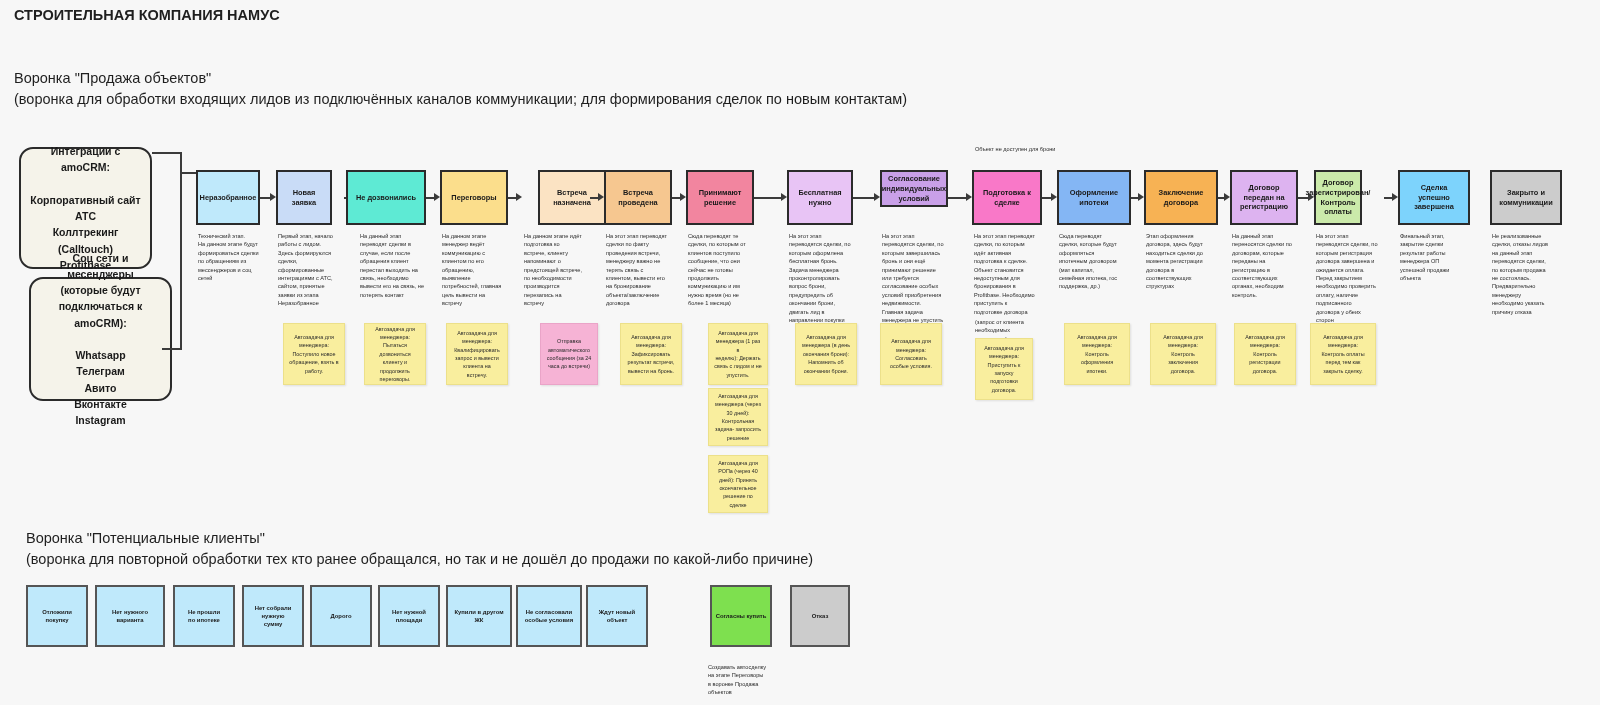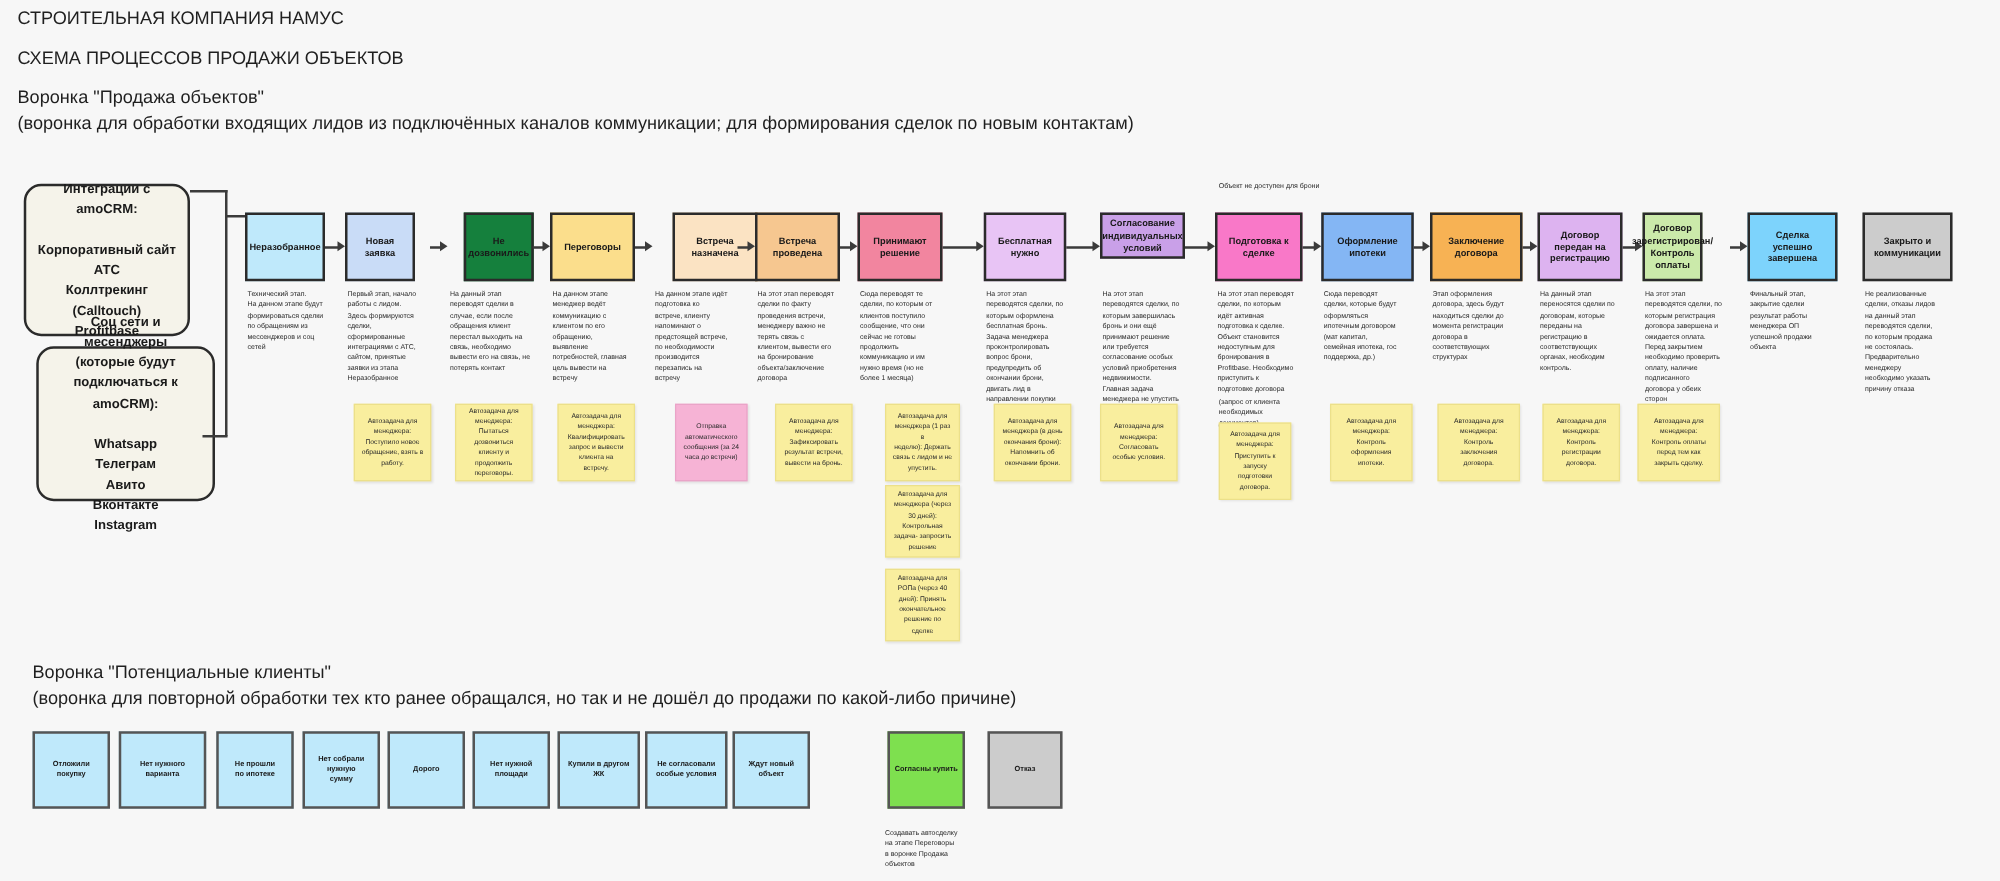--- a/index.html
+++ b/index.html
@@ -8,21 +8,21 @@
     width: 1600px; height: 705px;
     background: #f7f7f7;
     font-family: "Liberation Sans", sans-serif;
     color: #1a1a1a;
     overflow: hidden;
   }
   #canvas { position: relative; width: 1600px; height: 705px; }
 
   
   .hdr { position: absolute; font-size: 14.5px; color: #1f1f1f; white-space: pre; line-height: 1.45; }
-  #title-company { left: 14px; top: 5px; }
+  #title-company { left: 14px; top: 5px; font-weight: bold; }
   #title-scheme  { left: 14px; top: 37px; }
   #funnel1-title { left: 14px; top: 68px; }
   #funnel2-title { left: 26px; top: 528px; }
 
   
   .srcbox {
     position: absolute;
     background: #f5f3ea;
     border: 2px solid #2b2b2b;
     border-radius: 14px;
@@ -107,21 +107,20 @@
     border-bottom: 4px solid transparent;
     border-left: 6px solid #3b3b3b;
   }
 </style>
 </head>
 <body>
 
 <div id="canvas">
 
   <div class="hdr" id="title-company">СТРОИТЕЛЬНАЯ КОМПАНИЯ НАМУС</div>
-  <div class="hdr" id="title-scheme">СХЕМА ПРОЦЕССОВ ПРОДАЖИ ОБЪЕКТОВ</div>
   <div class="hdr" id="funnel1-title">Воронка "Продажа объектов"
 (воронка для обработки входящих лидов из подключённых каналов коммуникации; для формирования сделок по новым контактам)</div>
   <div class="hdr" id="funnel2-title">Воронка "Потенциальные клиенты"
 (воронка для повторной обработки тех кто ранее обращался, но так и не дошёл до продажи по какой-либо причине)</div>
 
   <div class="srcbox" id="src-amocrm">Интеграции с amoCRM:
 
 Корпоративный сайт
 АТС
 Коллтрекинг (Calltouch)
@@ -163,21 +162,21 @@
 работы с лидом.
 Здесь формируются
 сделки,
 сформированные
 интеграциями с АТС,
 сайтом, принятые
 заявки из этапа
 Неразобранное</div>
       <div class="hline" style="left: 344px; top: 196.5px; width: 9px;"></div>
       <div class="arrow" style="left: 352px; top: 192.5px;"></div>
-      <div class="stage" style="left: 371px; top: 170px; width: 56px; height: 55px; background: #15803d;">Не дозвонились</div>
+      <div class="stage" style="left: 346px; top: 170px; width: 80px; height: 55px; background: #5eead4;">Не дозвонились</div>
       <div class="desc" style="left: 360px; top: 232px; width: 82px;">На данный этап
 переводят сделки в
 случае, если после
 обращения клиент
 перестал выходить на
 связь, необходимо
 вывести его на связь, не
 потерять контакт</div>
       <div class="hline" style="left: 426px; top: 196.5px; width: 9px;"></div>
       <div class="arrow" style="left: 434px; top: 192.5px;"></div>

